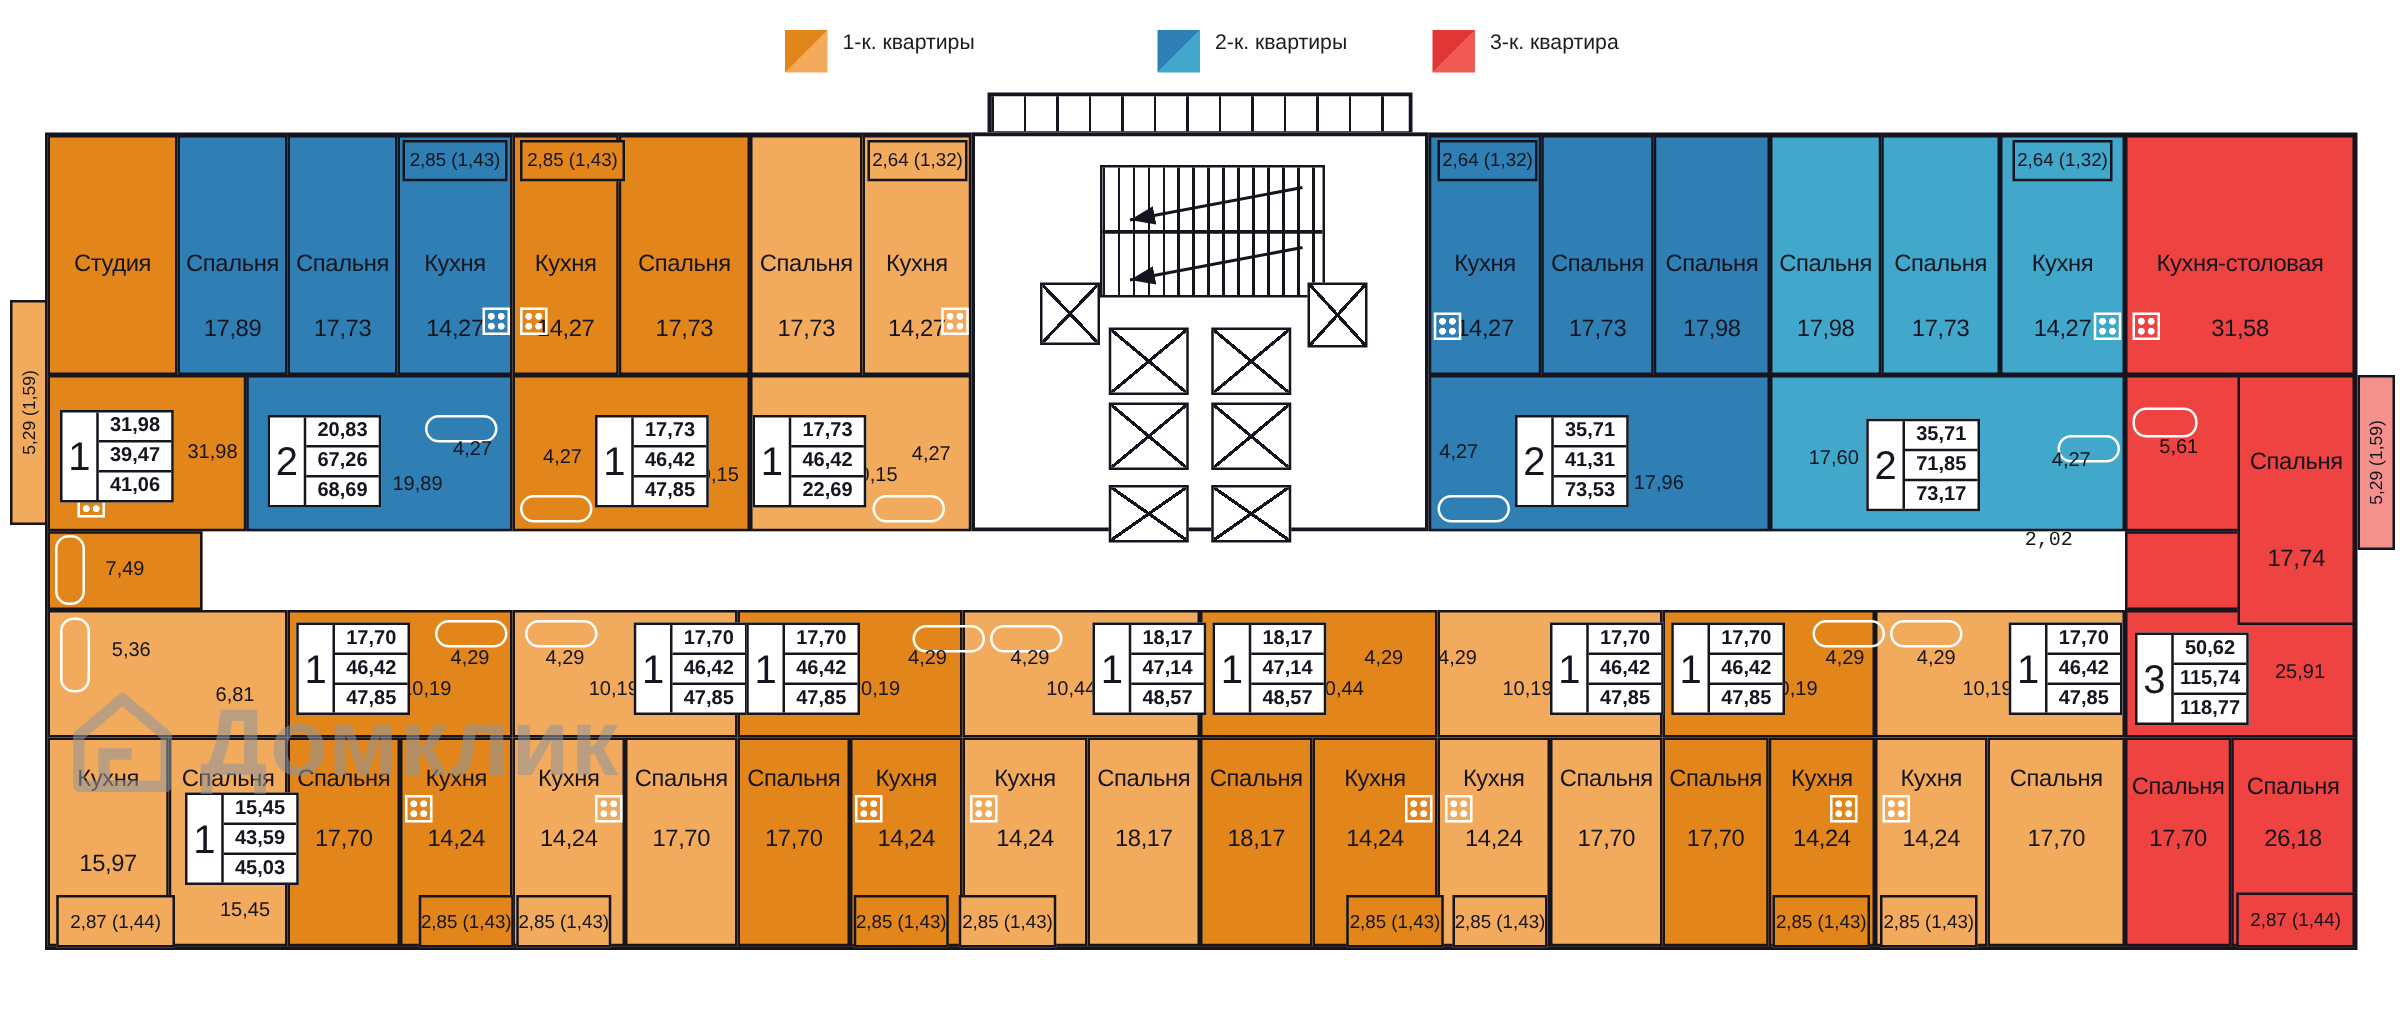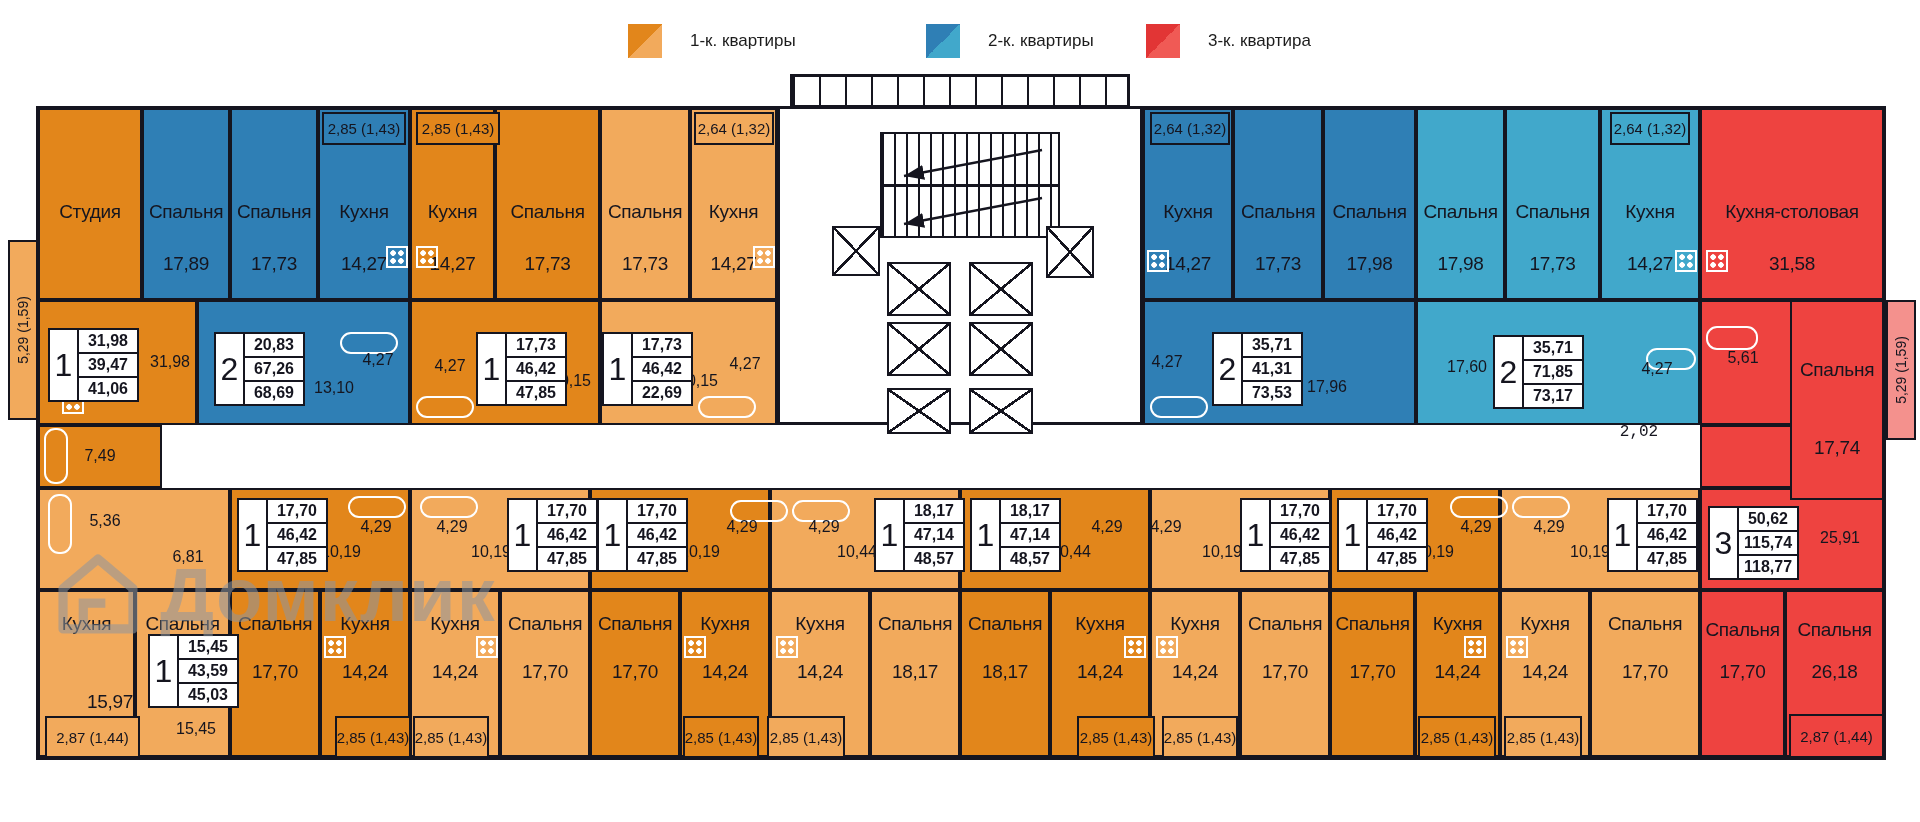--- a/index.html
+++ b/index.html
@@ -30,21 +30,21 @@
   .stairs .land{position:absolute;left:0;right:0;top:50%;height:3px;margin-top:-1px;background:#15151F;}
   .lift{border:2.5px solid #15151F;z-index:3;background:
     linear-gradient(to top right,transparent calc(50% - 1.3px),#15151F calc(50% - 1.3px) calc(50% + 1.3px),transparent calc(50% + 1.3px)),
     linear-gradient(to bottom right,transparent calc(50% - 1.3px),#15151F calc(50% - 1.3px) calc(50% + 1.3px),transparent calc(50% + 1.3px)),#fff;}
   .stove{width:22px;height:22px;border:2px solid #fff;z-index:4;background:
      radial-gradient(circle at 28% 28%,#fff 2.5px,transparent 3px),
      radial-gradient(circle at 72% 28%,#fff 2.5px,transparent 3px),
      radial-gradient(circle at 28% 72%,#fff 2.5px,transparent 3px),
      radial-gradient(circle at 72% 72%,#fff 2.5px,transparent 3px);}
   .tub{border:2px solid #fff;border-radius:11px;z-index:4;}
-  .legend-item{position:absolute;display:flex;align-items:center;gap:28px;}
+  .legend-item{position:absolute;display:flex;align-items:flex-start;gap:12px;}
   .legend-sq{width:34px;height:34px;}
   .legend-lbl{font-size:17px;color:#1c1c1c;white-space:nowrap;}
   .wm{position:absolute;left:52px;top:548px;display:flex;align-items:center;gap:16px;
       opacity:.55;z-index:10;pointer-events:none;}
   .wm span{font-size:76px;font-weight:700;color:#8f969e;letter-spacing:1px;}
 </style>
 </head>
 <body>
 
 <div id="canvas">
@@ -163,21 +163,21 @@
       <div class="abs room" style="left: 1700px; top: 108px; width: 184px; height: 192px; background: rgb(238, 67, 64);">
         <div class="lbl" style="top: 102px;">Кухня-столовая</div>
         <div class="lbl" style="top: 154px;">31,58</div>
       </div>
       <div class="abs room" style="left: 1790px; top: 300px; width: 94px; height: 200px; background: rgb(238, 67, 64);">
         <div class="lbl" style="top: 68px;">Спальня</div>
         <div class="lbl" style="top: 146px;">17,74</div>
       </div>
       <div class="abs room" style="left: 38px; top: 590px; width: 97px; height: 167px; background: rgb(242, 170, 92);">
         <div class="lbl" style="top: 32px;">Кухня</div>
-        <div class="lbl" style="top: 110px; text-align: right;">15,97</div>
+        <div class="lbl" style="top: 100px;">15,97</div>
       </div>
       <div class="abs room" style="left: 135px; top: 590px; width: 95px; height: 167px; background: rgb(242, 170, 92);">
         <div class="lbl" style="top: 32px;">Спальня</div>
       </div>
       <div class="abs room" style="left: 230px; top: 590px; width: 90px; height: 167px; background: rgb(226, 134, 27);">
         <div class="lbl" style="top: 32px;">Спальня</div>
         <div class="lbl" style="top: 80px;">17,70</div>
       </div>
       <div class="abs room" style="left: 320px; top: 590px; width: 90px; height: 167px; background: rgb(226, 134, 27);">
         <div class="lbl" style="top: 32px;">Кухня</div>
@@ -450,21 +450,21 @@
       <div class="abs card" style="left: 1607px; top: 498px; width: auto; height: auto;">
         <div class="num">1</div>
         <div class="rows">
           <div class="r">17,70</div>
           <div class="r">46,42</div>
           <div class="r">47,85</div>
         </div>
       </div>
       <div class="note" style="left: 170px; top: 362px;">31,98</div>
       <div class="note" style="left: 100px; top: 456px;">7,49</div>
-      <div class="note" style="left: 334px; top: 388px;">13,10</div>
+      <div class="note" style="left: 334px; top: 388px;">19,89</div>
       <div class="note" style="left: 378px; top: 360px;">4,27</div>
       <div class="note" style="left: 450px; top: 366px;">4,27</div>
       <div class="note" style="left: 571px; top: 381px;">10,15</div>
       <div class="note" style="left: 698px; top: 381px;">10,15</div>
       <div class="note" style="left: 745px; top: 364px;">4,27</div>
       <div class="note" style="left: 1167px; top: 362px;">4,27</div>
       <div class="note" style="left: 1327px; top: 387px; text-align: right;">17,96</div>
       <div class="note" style="left: 1467px; top: 367px;">17,60</div>
       <div class="note" style="left: 1657px; top: 369px;">4,27</div>
       <div class="note" style="left: 1743px; top: 358px;">5,61</div>

